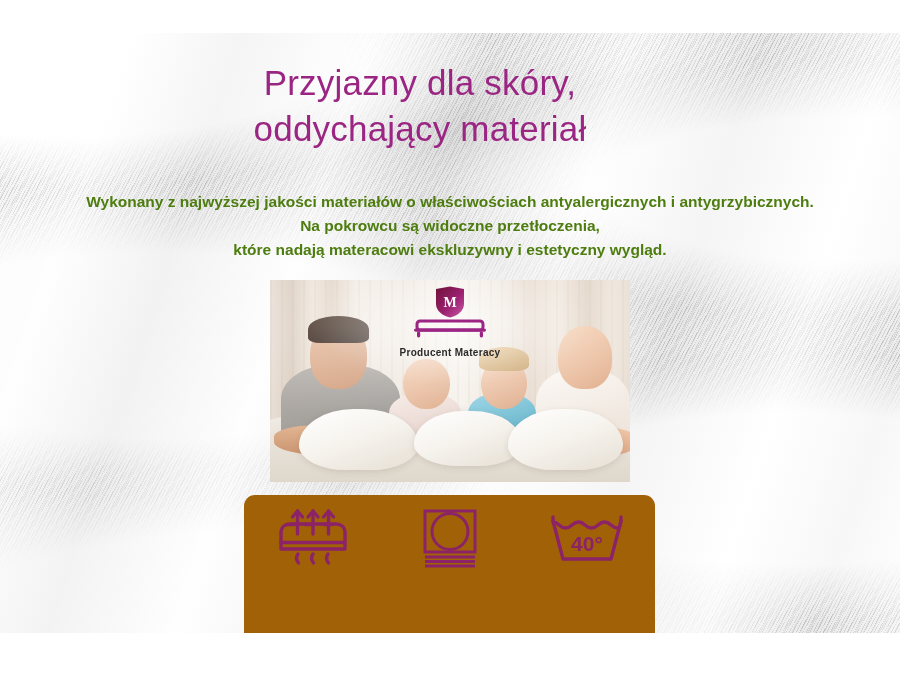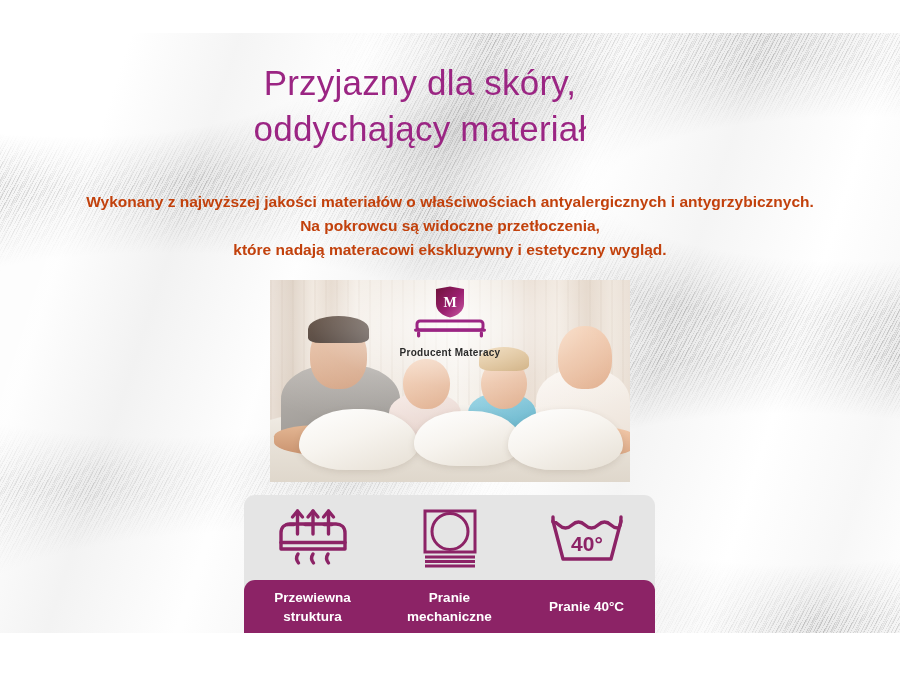--- a/index.html
+++ b/index.html
@@ -60,21 +60,21 @@
     line-height:46px;
     font-weight:400;
     letter-spacing:.2px;
     white-space:pre-line;
   }
 
   
   #intro {
     position:absolute; left:0; top:190px; width:900px;
     text-align:center;
-    color:#c2410c;
+    color:#4d7c0f;
     font-size:15.5px;
     line-height:24px;
     font-weight:bold;
     white-space:pre-line;
   }
 
   
   #photo {
     position:absolute; left:270px; top:280px; width:360px; height:202px;
     overflow:hidden;
@@ -156,21 +156,21 @@
   }
   #logo-bed { display:block; margin:1px auto 0; }
   #logo-tagline {
     margin-top:9px; font-size:10px; font-weight:bold;
     color:#2b2b2b; letter-spacing:.3px;
   }
 
   
   #feature-card {
     position:absolute; left:244px; top:495px; width:411px; height:138px;
-    background:#e5e5e5; border-radius:11px 11px 0 0; overflow:hidden;
+    background:#a16207; border-radius:11px 11px 0 0; overflow:hidden;
   }
   #feature-icons {
     position:absolute; left:0; top:0; width:411px; height:85px;
     display:flex; align-items:center;
   }
   .feature-icon { flex:1; display:flex; align-items:center; justify-content:center; }
   #feature-labels {
     position:absolute; left:0; top:85px; width:411px; height:53px;
     background:#8C2366; border-radius:11px 11px 0 0;
     display:flex; align-items:center;
@@ -295,25 +295,18 @@
           <g fill="none" stroke="#8C2366" stroke-width="3.4" stroke-linecap="round" stroke-linejoin="round">
             <path d="M5 5 L5 10 C11 10 11 16 17.5 16 C24 16 24 10 30.5 10 C37 10 37 16 43.5 16 C50 16 50 10 56.5 10 C63 10 63 16 69.5 16 C73 16 73 8 73 5"></path>
             <path d="M5 9 L15 47 L63 47 L73 9"></path>
           </g>
           <text x="39" y="39" text-anchor="middle" fill="#8C2366" font-family="'Liberation Sans', sans-serif" font-size="21" font-weight="bold">40°</text>
         </svg>
       </div>
 
     </div>
 
-    <div id="feature-labels">
-      <div class="feature-label">Przewiewna
-struktura</div>
-      <div class="feature-label">Pranie
-mechaniczne</div>
-      <div class="feature-label">Pranie 40°C</div>
-    </div>
 
   </div>
 
   <div id="bottom-strip"></div>
 
 </div>
 
 </body></html>

